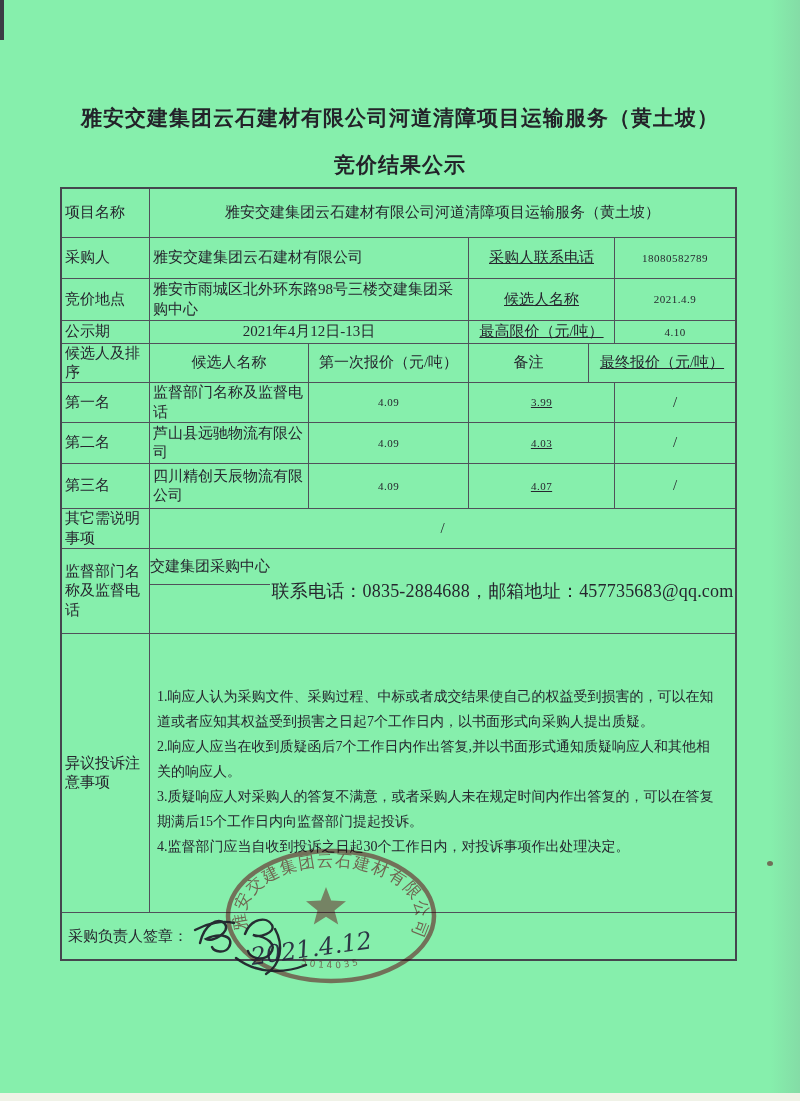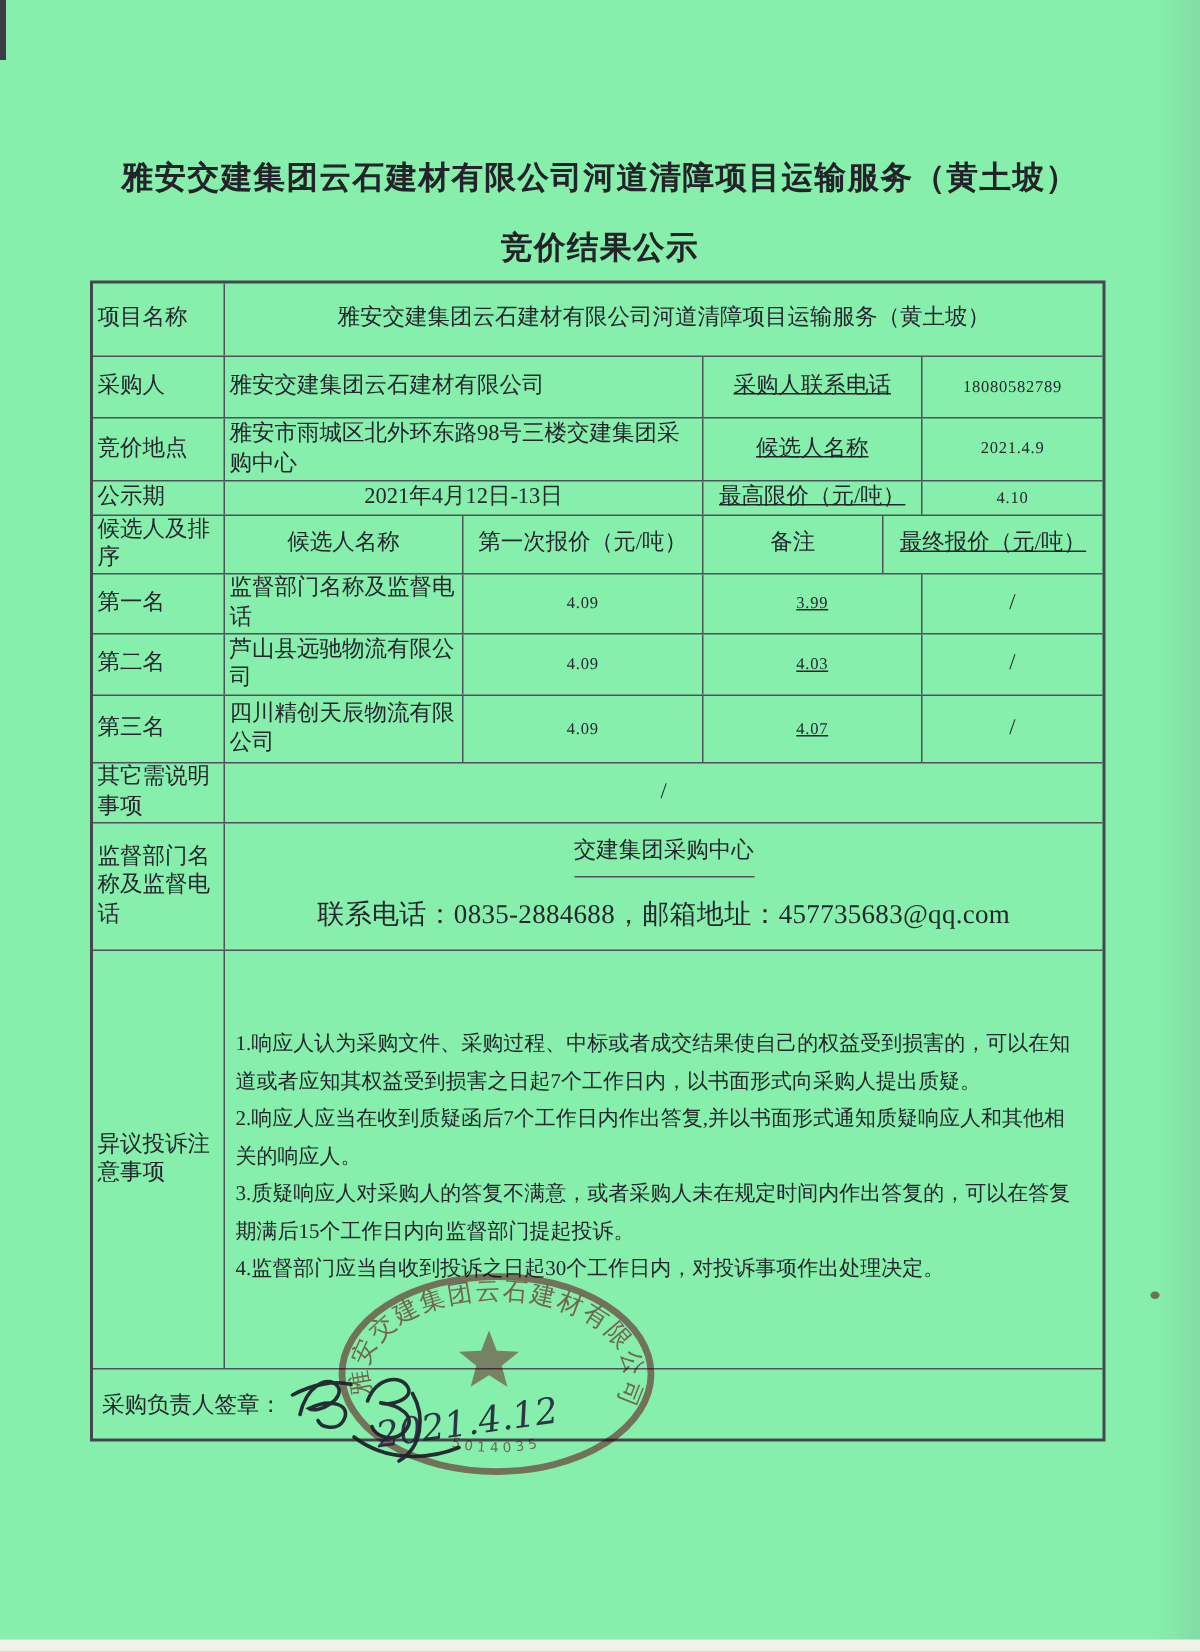--- a/index.html
+++ b/index.html
@@ -26,21 +26,21 @@
   .td:last-child{border-right:none;}
   .w-a{width:88px;flex:none;}
   .w-b{width:319px;flex:none;}
   .w-b1{width:159px;flex:none;}
   .w-b2{width:160px;flex:none;}
   .w-c{width:146px;flex:none;text-decoration:underline;}
   .w-d{flex:1;}
   .w-merge{flex:1;}
   .ctr{justify-content:center;text-align:center;}
   .num{font-size:11px;letter-spacing:.5px;}
-  .sup-right{flex:1;display:flex;flex-direction:column;align-items:center;}
+  .sup-right{flex:1;display:flex;}
   .sup-top{height:36px;border-bottom:1.4px solid #50515a;display:flex;align-items:center;justify-content:center;
     box-sizing:border-box;font-size:15px;}
   .sup-bottom{flex:1;display:flex;align-items:center;justify-content:center;font-size:18px;letter-spacing:.2px;}
   .notice-cell{flex:1;box-sizing:border-box;padding:50px 20px 0 7px;font-size:14px;line-height:25px;word-break:break-all;}
   .notice-cell div{margin:0;}
   .sign-cell{flex:1;display:flex;align-items:center;padding-left:6px;font-size:15px;}
   
   .sig-svg{position:absolute;left:178px;top:903px;z-index:6;}
   .stamp-svg{position:absolute;left:222px;top:846px;z-index:5;mix-blend-mode:multiply;opacity:.85;}
 </style>

